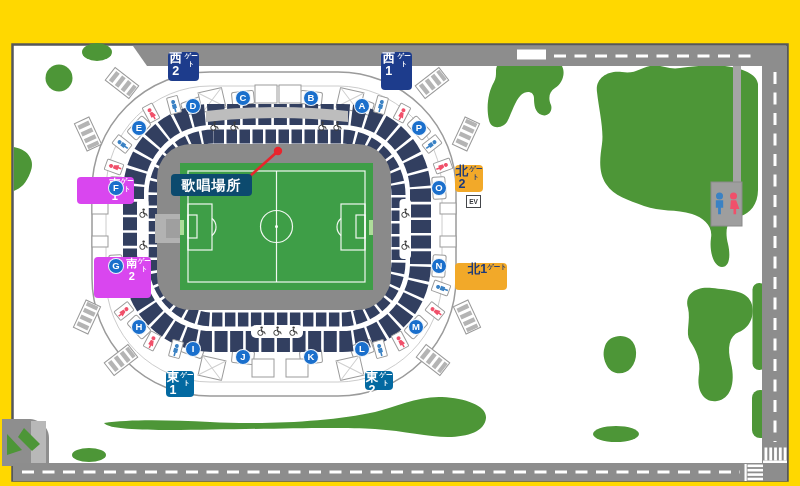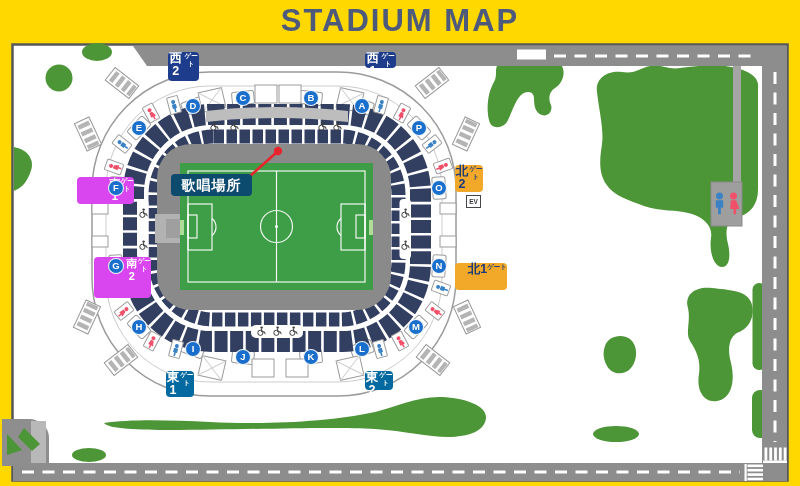--- a/index.html
+++ b/index.html
@@ -302,27 +302,26 @@
     </g>
 
     <g>
       <line x1="277" y1="152" x2="249" y2="177" stroke="#E8252D" stroke-width="2.6"></line>
       <circle cx="278" cy="151" r="4.2" fill="#E8252D"></circle>
     </g>
   </g>
 </svg>
 
 <div class="overlay">
-  <div class="title">STADIUM MAP</div>
 
   <div class="gate west" style="left:168px;top:52px;width:31px;height:29px">
     <div class="g-name">西2</div>
     <div class="g-suffix">ゲート</div>
   </div>
-  <div class="gate west" style="left:365px;top:52px;width:31px;height:16px">
+  <div class="gate west" style="left:381px;top:52px;width:31px;height:38px">
     <div class="g-name">西1</div>
     <div class="g-suffix">ゲート</div>
   </div>
   <div class="gate north" style="left:455px;top:165px;width:28px;height:27px">
     <div class="g-name">北2</div>
     <div class="g-suffix">ゲート</div>
   </div>
   <div class="gate north" style="left:455px;top:263px;width:52px;height:27px">
     <div class="g-name">北1</div>
     <div class="g-suffix">ゲート</div>

